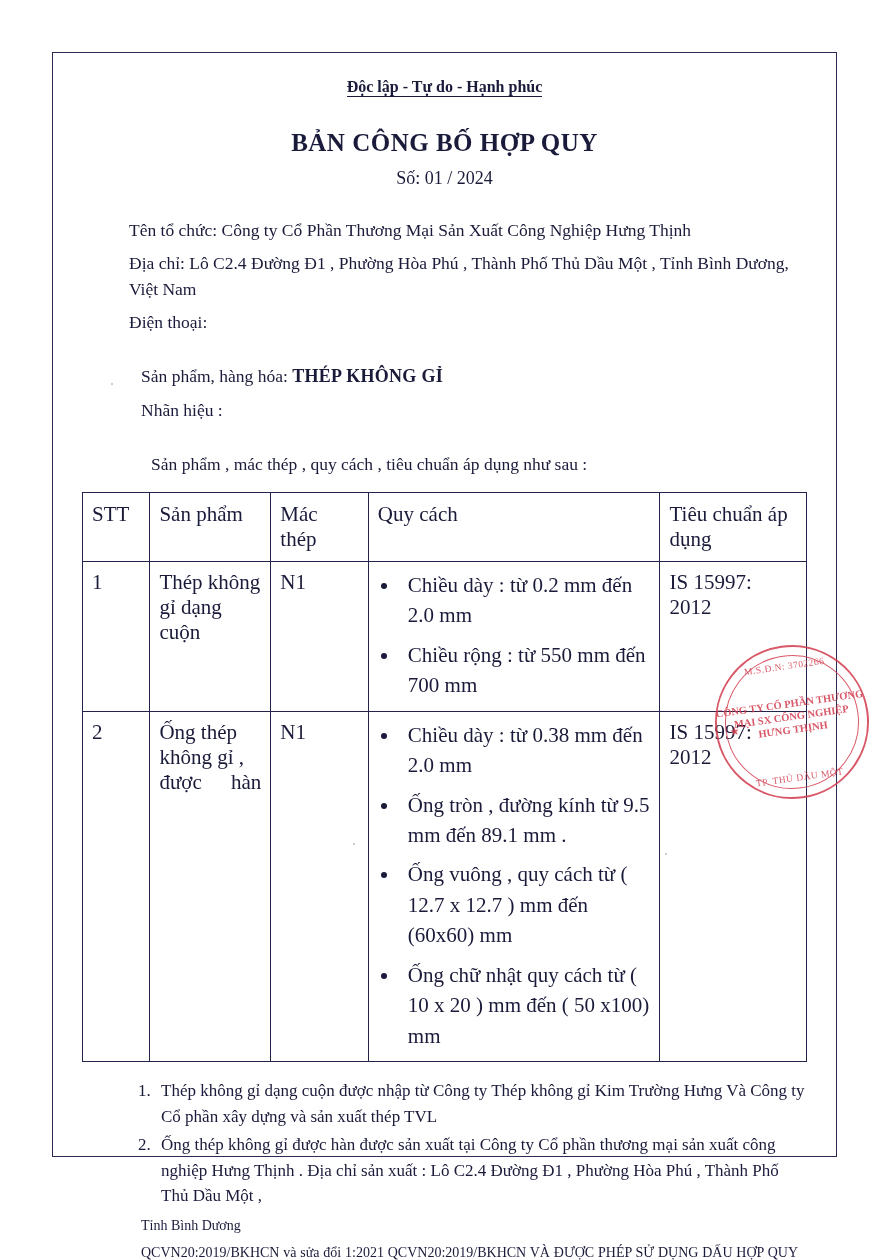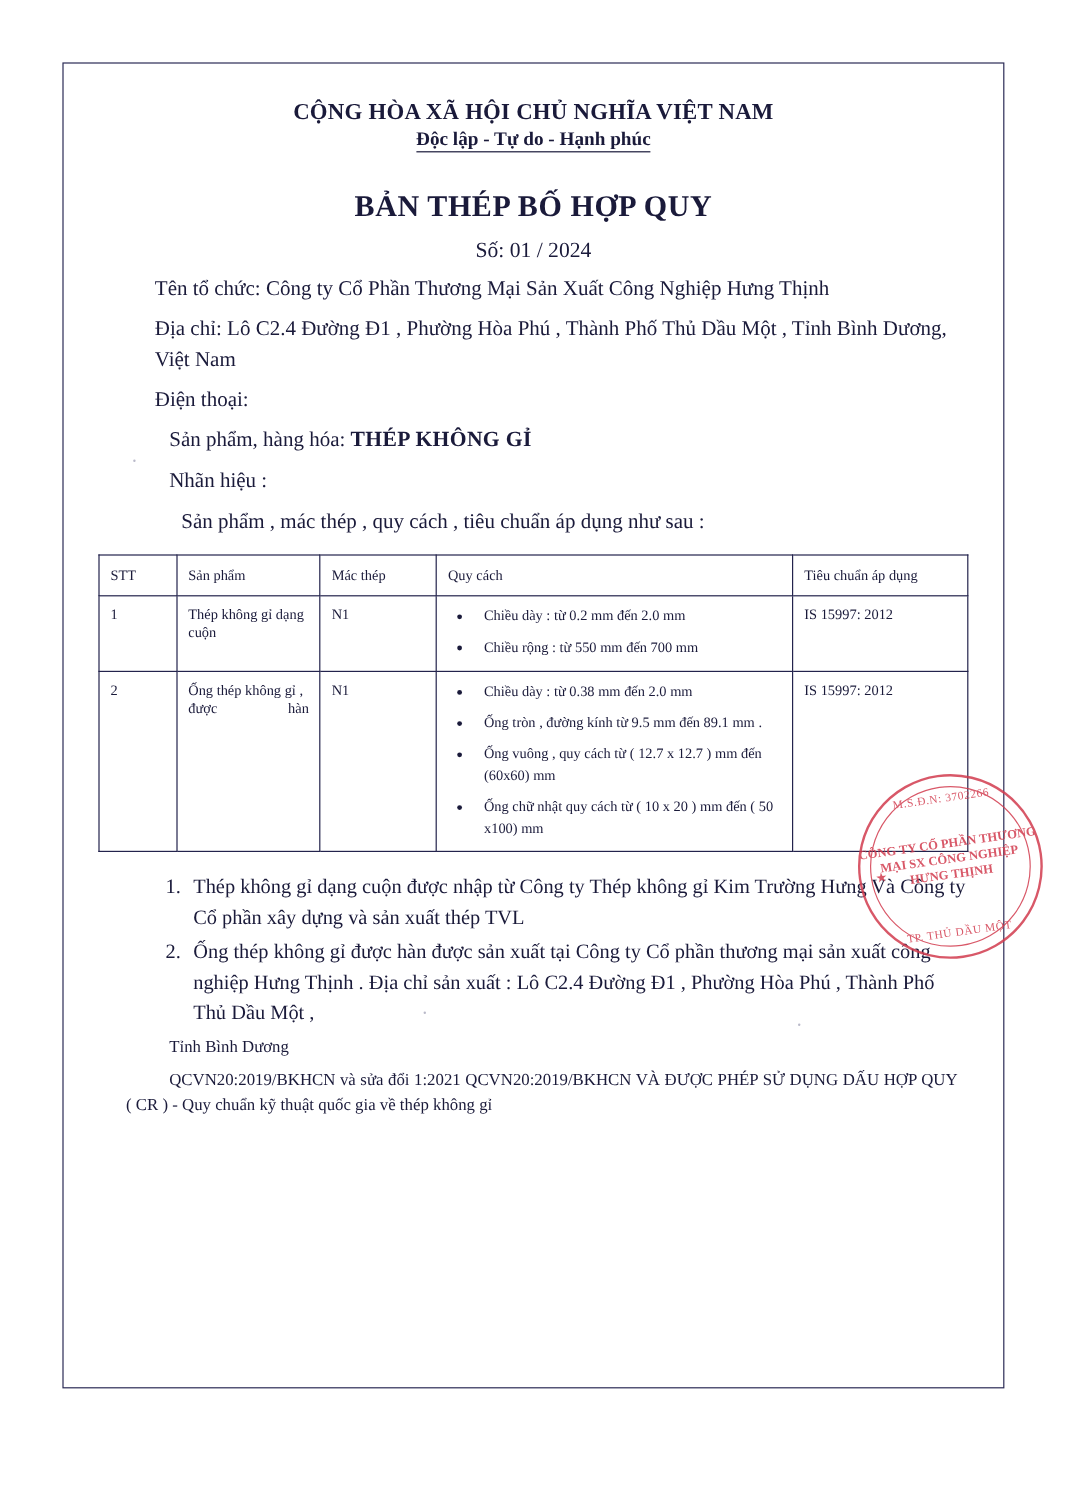--- a/index.html
+++ b/index.html
@@ -54,33 +54,33 @@
     margin-top: 33px;
     letter-spacing: .5px;
   }
   .doc-number {
     font-size: 18px;
     margin-top: 11px;
   }
   .para {
     font-size: 17.5px;
     line-height: 1.52;
-    margin-top: 8px;
+    margin-top: 28px;
     padding-left: 50px;
     padding-right: 10px;
   }
   .para.tight { margin-top: 6px; }
   .para.indent { padding-left: 62px; }
   .bold-prod { font-weight: bold; font-size: 18px; letter-spacing: .3px; }
 
   table.spec {
     margin: 14px auto 0 auto;
     width: 725px;
     border-collapse: collapse;
-    font-size: 12px;
+    font-size: 21px;
   }
   table.spec td, table.spec th {
     border: 1px solid #23234d;
     vertical-align: top;
     padding: 8px 9px;
     font-weight: normal;
     text-align: left;
   }
   table.spec thead td {
     padding-top: 9px;
@@ -180,24 +180,23 @@
   }
   
   .speck { position: absolute; background: #b9b9c9; border-radius: 50%; }
 </style>
 </head>
 <body>
 
 <div class="page">
   <div class="inner">
 
-    <div class="center nat-title">CỘNG HÒA XÃ HỘI CHỦ NGHĨA VIỆT NAM</div>
     <div class="center nat-sub"><span>Độc lập - Tự do - Hạnh phúc</span></div>
 
-    <div class="center doc-title">BẢN THÉP BỐ HỢP QUY</div>
+    <div class="center doc-title">BẢN CÔNG BỐ HỢP QUY</div>
     <div class="center doc-number">Số: 01 / 2024</div>
 
     <div class="para">Tên tổ chức: Công ty Cổ Phần Thương Mại Sản Xuất Công Nghiệp Hưng Thịnh</div>
     <div class="para tight">Địa chỉ: Lô C2.4 Đường Đ1 , Phường Hòa Phú , Thành Phố Thủ Dầu Một , Tỉnh Bình Dương, Việt Nam</div>
     <div class="para tight">Điện thoại:</div>
 
     <div class="para indent">
       <span>Sản phẩm, hàng hóa:</span>
       <span class="bold-prod">THÉP KHÔNG GỈ</span>
     </div>

